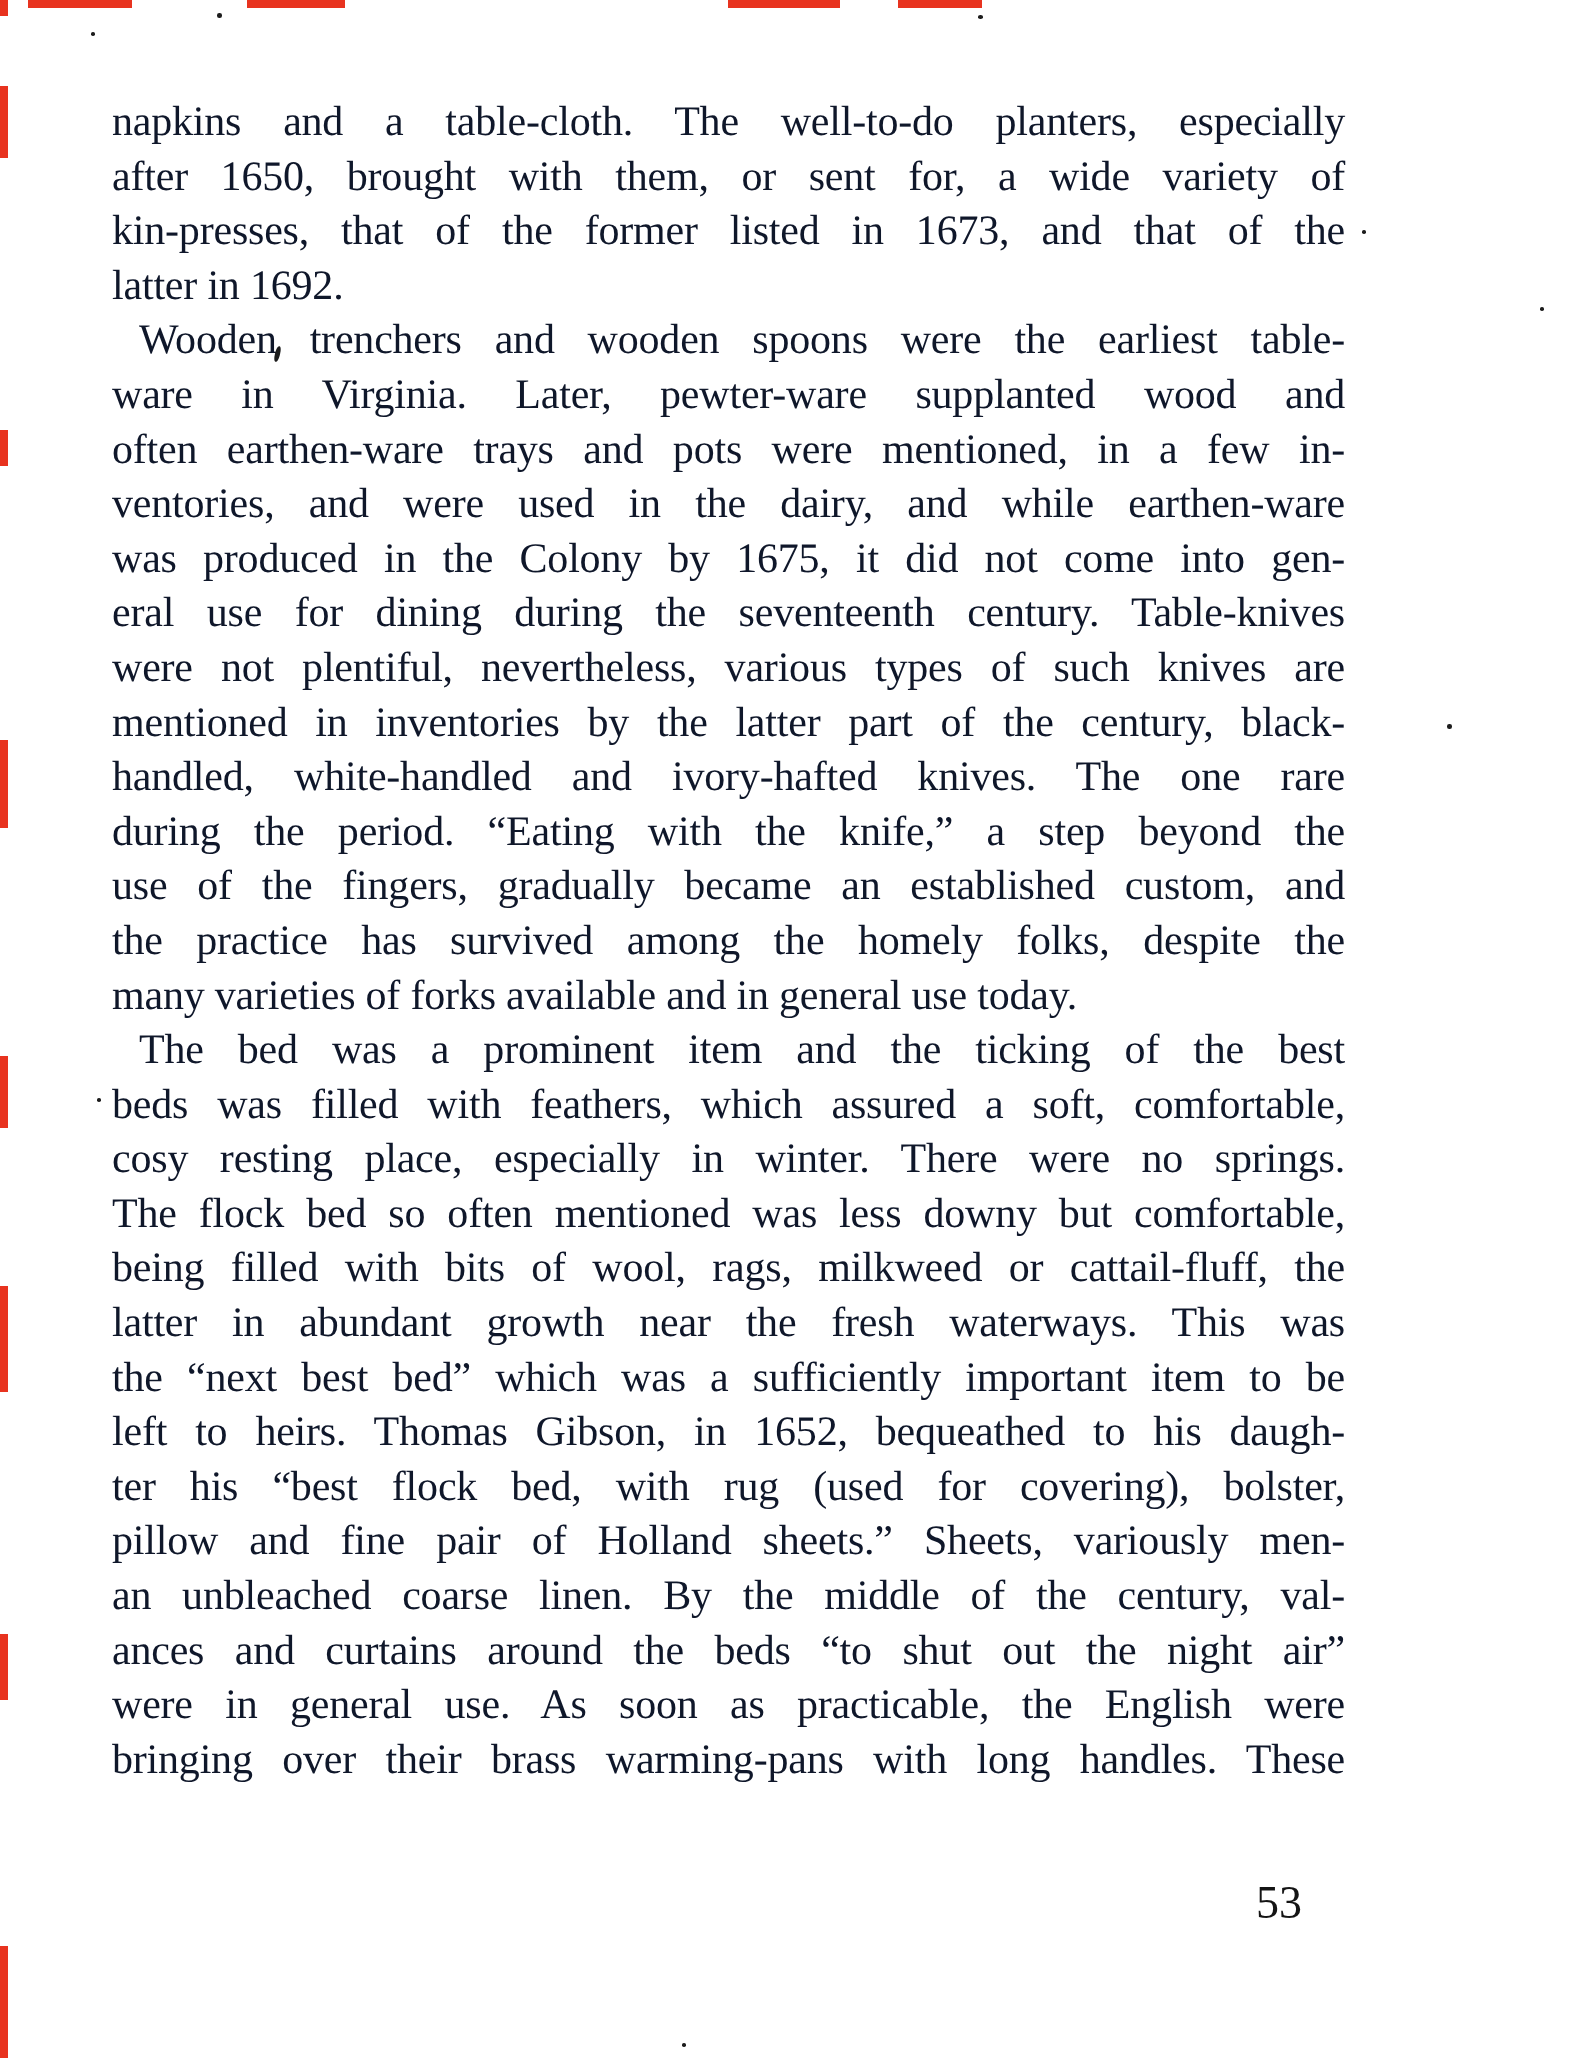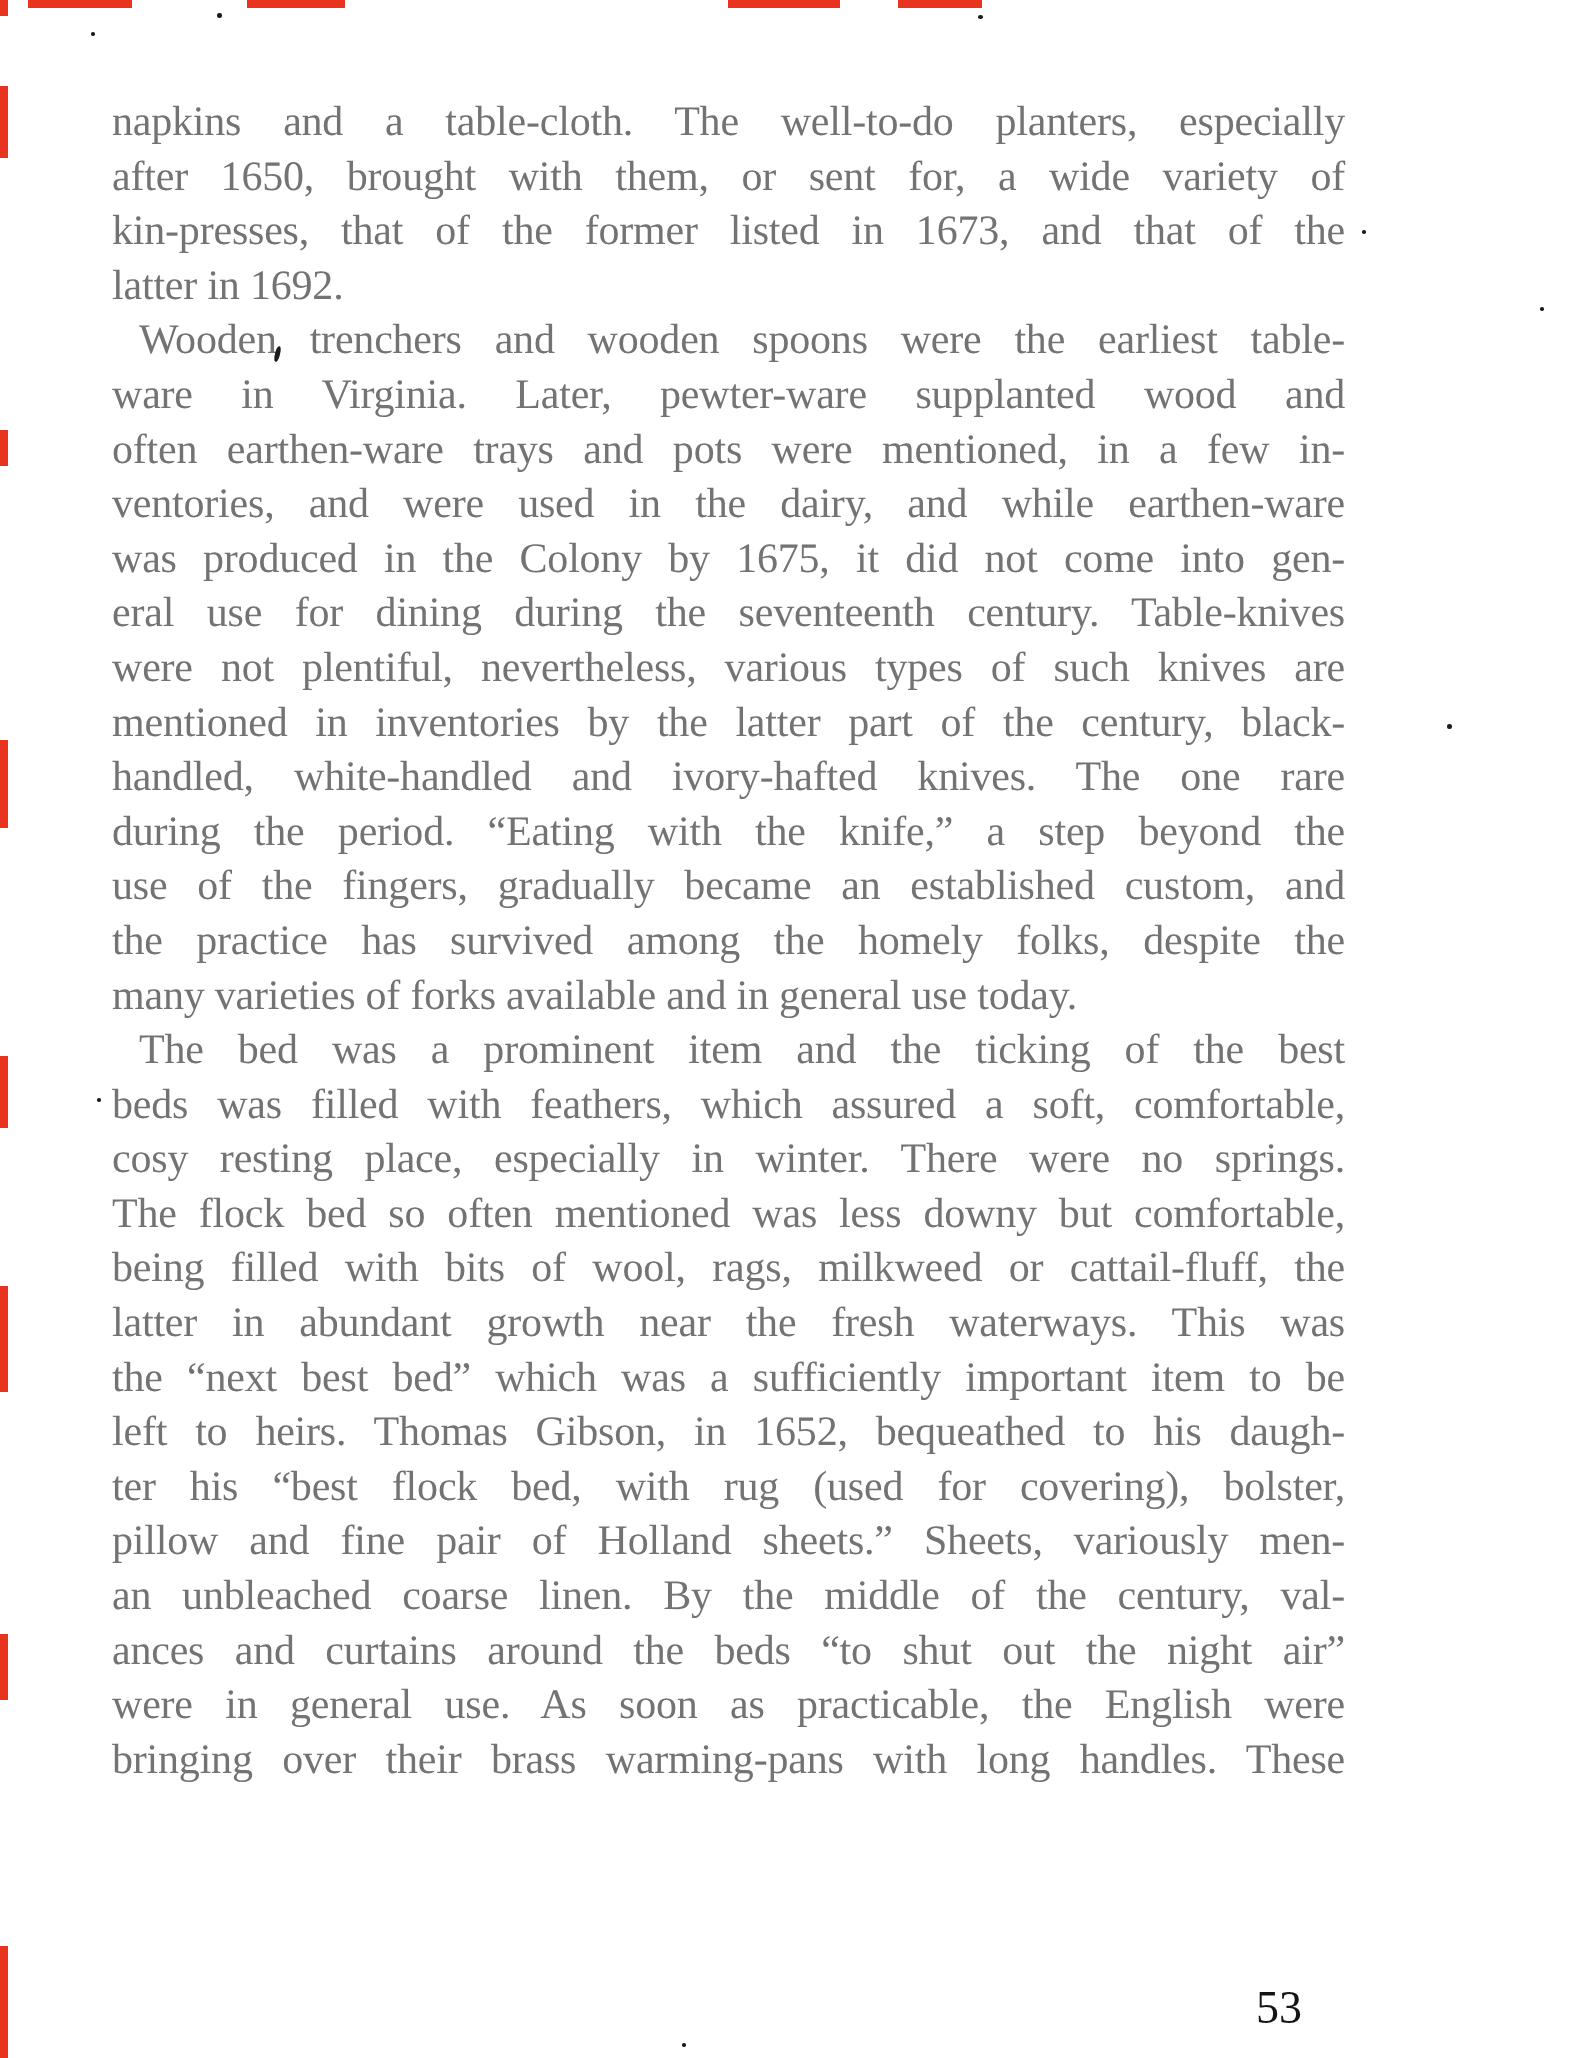--- a/index.html
+++ b/index.html
@@ -18,33 +18,33 @@
     line-height:54.6px;
     letter-spacing:-0.2px;
     color:#161616;
     text-rendering:geometricPrecision;
   }
   .line{text-align:left;}
   .line.j{text-align:justify;text-align-last:justify;}
   .line.ind{text-indent:27px;}
   .pagenum{
     position:absolute;
-    left:1256px;top:1981px;
+    left:1256px;top:1876px;
     font-size:46px;
     color:#141414;
   }
   .mark-top{position:absolute;top:0;height:8px;}
   .mark-left{position:absolute;left:0;width:8px;}
   .speck{position:absolute;background:#1c1c1c;border-radius:45%;}
 </style>
 </head>
 <body>
 
 <div class="page" style="background: rgb(255, 255, 255);">
-  <div class="textblock" style="color: #737373;">
+  <div class="textblock" style="color: #0f172a;">
       <div class="line j">napkins and a table-cloth. The well-to-do planters, especially</div>
       <div class="line j">after 1650, brought with them, or sent for, a wide variety of</div>
       <div class="line j">kin-presses, that of the former listed in 1673, and that of the</div>
       <div class="line">latter in 1692.</div>
       <div class="line j ind">Wooden trenchers and wooden spoons were the earliest table-</div>
       <div class="line j">ware in Virginia. Later, pewter-ware supplanted wood and</div>
       <div class="line j">often earthen-ware trays and pots were mentioned, in a few in-</div>
       <div class="line j">ventories, and were used in the dairy, and while earthen-ware</div>
       <div class="line j">was produced in the Colony by 1675, it did not come into gen-</div>
       <div class="line j">eral use for dining during the seventeenth century. Table-knives</div>

